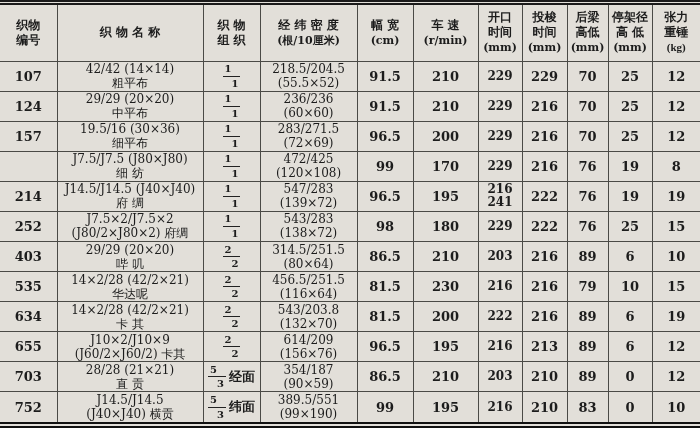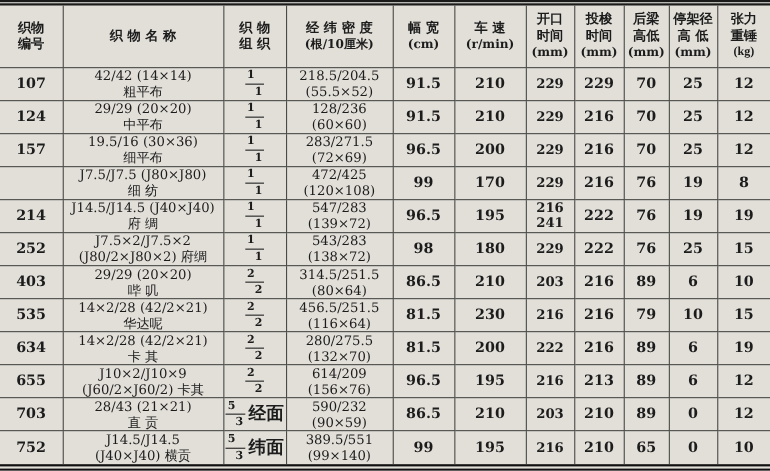--- a/index.html
+++ b/index.html
@@ -39,21 +39,21 @@
   th{font-weight:bold;font-size:12px;line-height:15px;}
   th .unit{font-size:11px;font-weight:bold;letter-spacing:0;}
   td.num{font-size:13px;font-weight:600;font-family:"DejaVu Serif","Liberation Serif",serif;}
   td.no-cell{font-size:13px;font-weight:bold;}
   .l1,.l2{font-size:12px;line-height:14px;white-space:nowrap;}
   .shed-multi div{font-size:12px;line-height:13px;}
   .weave-wrap{display:flex;align-items:center;justify-content:center;gap:3px;}
   .frac{display:inline-block;font-size:10px;line-height:1.15;font-weight:700;}
   .frac .fn{display:block;text-align:left;padding:0 9px 1px 2px;border-bottom:1px solid #222;}
   .frac .fd{display:block;text-align:right;padding:1px 2px 0 9px;}
-  .wlabel{font-size:16px;font-weight:bold;white-space:nowrap;}
+  .wlabel{font-size:13px;font-weight:bold;white-space:nowrap;}
 </style>
 </head>
 <body>
 
 <div class="scan-page">
   <table class="fabric">
     <colgroup id="cols">
         <col style="width: 57px;">
         <col style="width: 146px;">
         <col style="width: 57px;">
@@ -155,21 +155,21 @@
           </td>
           <td>
             <div class="weave-wrap">
               <span class="frac">
                 <span class="fn">1</span>
                 <span class="fd">1</span>
               </span>
             </div>
           </td>
           <td>
-            <div class="l1">128/236</div>
+            <div class="l1">236/236</div>
             <div class="l2">(60×60)</div>
           </td>
           <td class="num">91.5</td>
           <td class="num">210</td>
           <td class="num shed-multi">
             <div>229</div>
           </td>
           <td class="num">216</td>
           <td class="num">70</td>
           <td class="num">25</td>
@@ -352,21 +352,21 @@
           </td>
           <td>
             <div class="weave-wrap">
               <span class="frac">
                 <span class="fn">2</span>
                 <span class="fd">2</span>
               </span>
             </div>
           </td>
           <td>
-            <div class="l1">280/275.5</div>
+            <div class="l1">543/203.8</div>
             <div class="l2">(132×70)</div>
           </td>
           <td class="num">81.5</td>
           <td class="num">200</td>
           <td class="num shed-multi">
             <div>222</div>
           </td>
           <td class="num">216</td>
           <td class="num">89</td>
           <td class="num">6</td>
@@ -396,34 +396,34 @@
             <div>216</div>
           </td>
           <td class="num">213</td>
           <td class="num">89</td>
           <td class="num">6</td>
           <td class="num">12</td>
         </tr>
         <tr>
           <td class="no-cell">703</td>
           <td>
-            <div class="l1">28/43 (21×21)</div>
+            <div class="l1">28/28 (21×21)</div>
             <div class="l2">直  贡</div>
           </td>
           <td>
             <div class="weave-wrap">
               <span class="frac">
                 <span class="fn">5</span>
                 <span class="fd">3</span>
               </span>
               <span class="wlabel">经面</span>
             </div>
           </td>
           <td>
-            <div class="l1">590/232</div>
+            <div class="l1">354/187</div>
             <div class="l2">(90×59)</div>
           </td>
           <td class="num">86.5</td>
           <td class="num">210</td>
           <td class="num shed-multi">
             <div>203</div>
           </td>
           <td class="num">210</td>
           <td class="num">89</td>
           <td class="num">0</td>
@@ -439,27 +439,27 @@
             <div class="weave-wrap">
               <span class="frac">
                 <span class="fn">5</span>
                 <span class="fd">3</span>
               </span>
               <span class="wlabel">纬面</span>
             </div>
           </td>
           <td>
             <div class="l1">389.5/551</div>
-            <div class="l2">(99×140)</div>
+            <div class="l2">(99×190)</div>
           </td>
           <td class="num">99</td>
           <td class="num">195</td>
           <td class="num shed-multi">
             <div>216</div>
           </td>
           <td class="num">210</td>
-          <td class="num">65</td>
+          <td class="num">83</td>
           <td class="num">0</td>
           <td class="num">10</td>
         </tr>
       </tbody>
   </table>
 </div>
 
 </body></html>

